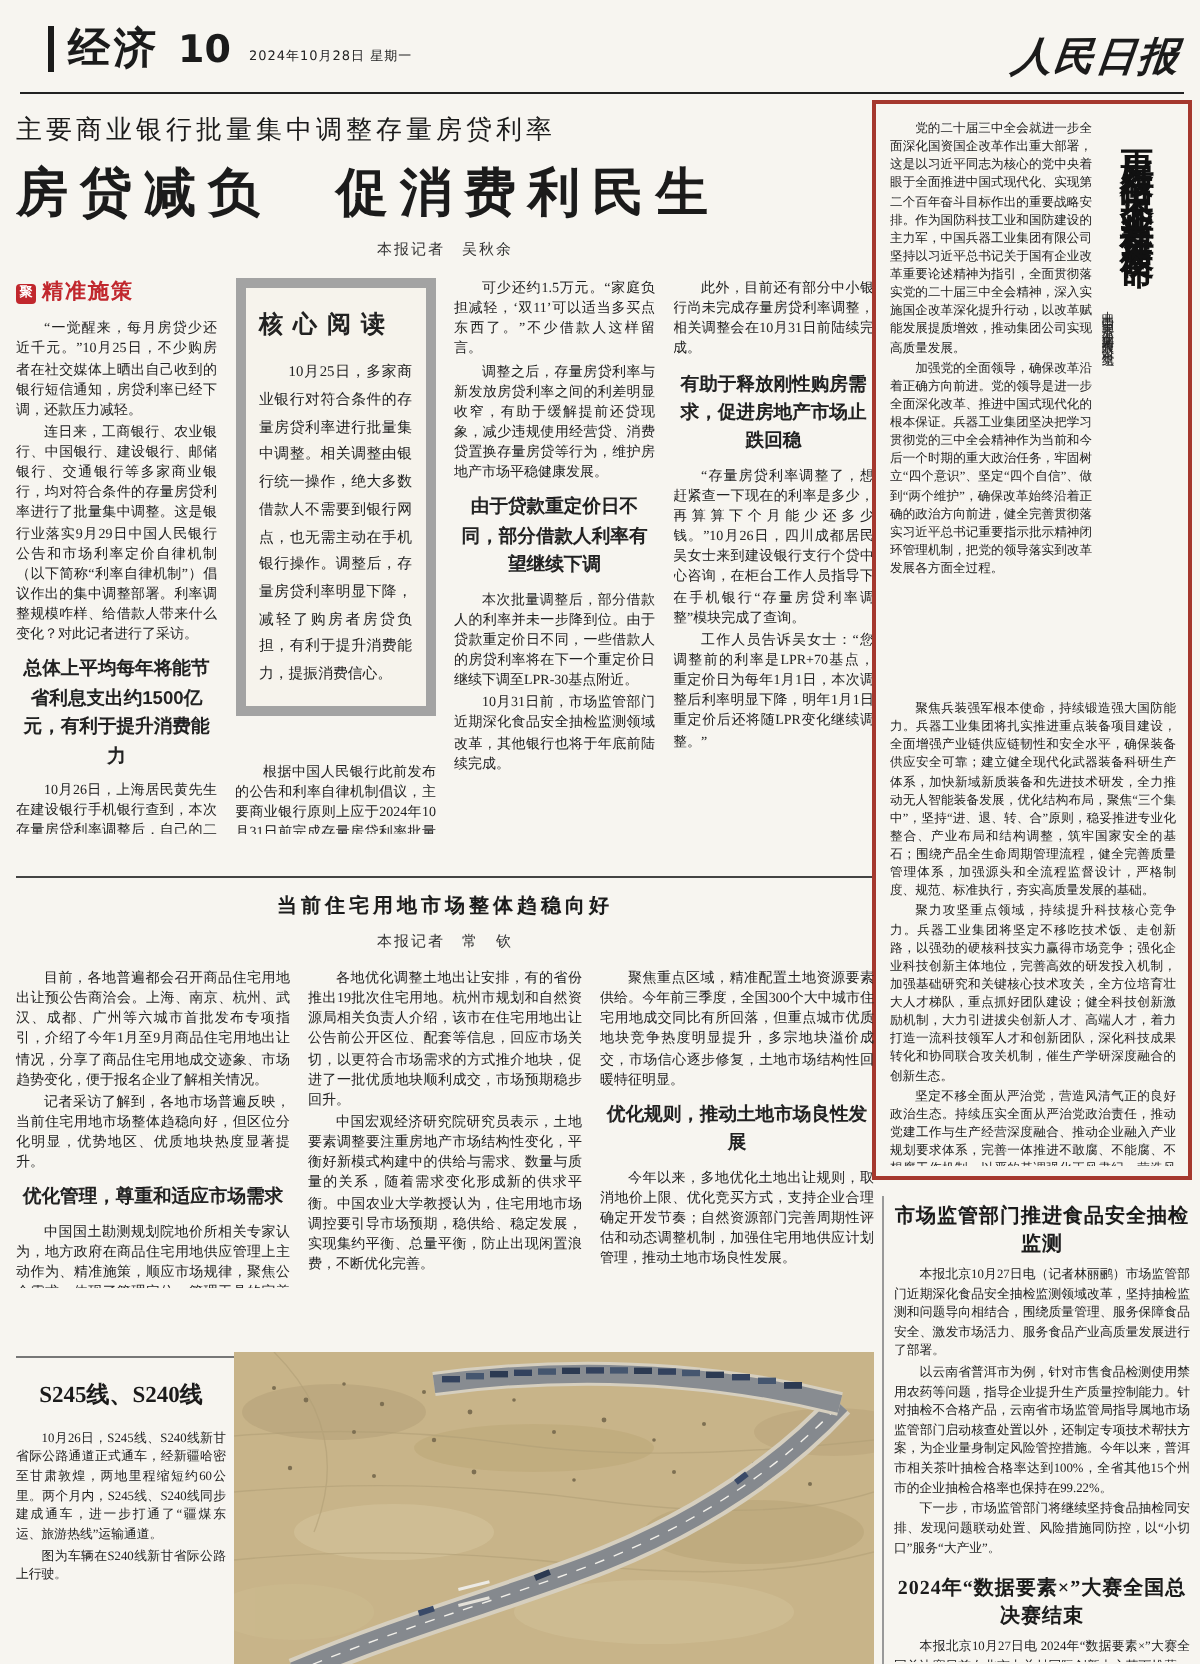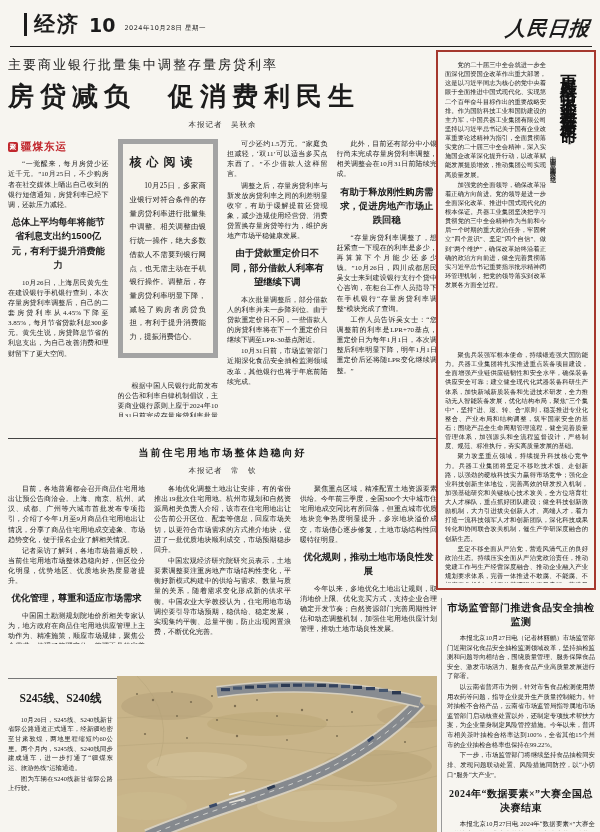--- a/index.html
+++ b/index.html
@@ -81,24 +81,25 @@
   <div class="hdr-rule"></div>
 
   <div class="lead">
     <div class="kicker">主要商业银行批量集中调整存量房贷利率</div>
     <div class="lead-headline">房贷减负　促消费利民生</div>
     <div class="byline">本报记者　吴秋余</div>
     <div class="cols">
       <div class="col">
         <div class="tagline">
           <span class="tag-ico">聚</span>
-          <span class="tag-txt">疆煤东运</span>
+          <span class="tag-txt">精准施策</span>
         </div>
         <div>
             <p class="para">“一觉醒来，每月房贷少还近千元。”10月25日，不少购房者在社交媒体上晒出自己收到的银行短信通知，房贷利率已经下调，还款压力减轻。</p>
+            <p class="para">连日来，工商银行、农业银行、中国银行、建设银行、邮储银行、交通银行等多家商业银行，均对符合条件的存量房贷利率进行了批量集中调整。这是银行业落实9月29日中国人民银行公告和市场利率定价自律机制（以下简称“利率自律机制”）倡议作出的集中调整部署。利率调整规模咋样、给借款人带来什么变化？对此记者进行了采访。</p>
           </div>
         <div class="subhead">总体上平均每年将能节省利息支出约1500亿元，有利于提升消费能力</div>
         <div>
             <p class="para">10月26日，上海居民黄先生在建设银行手机银行查到，本次存量房贷利率调整后，自己的二套房贷利率从4.45%下降至3.85%，每月节省贷款利息300多元。黄先生说，房贷降息节省的利息支出，为自己改善消费和理财留下了更大空间。</p>
           </div>
       </div>
       <div class="col">
         <div class="corebox">
           <div class="cb-title">核心阅读</div>
           <div class="cb-text">10月25日，多家商业银行对符合条件的存量房贷利率进行批量集中调整。相关调整由银行统一操作，绝大多数借款人不需要到银行网点，也无需主动在手机银行操作。调整后，存量房贷利率明显下降，减轻了购房者房贷负担，有利于提升消费能力，提振消费信心。</div>

